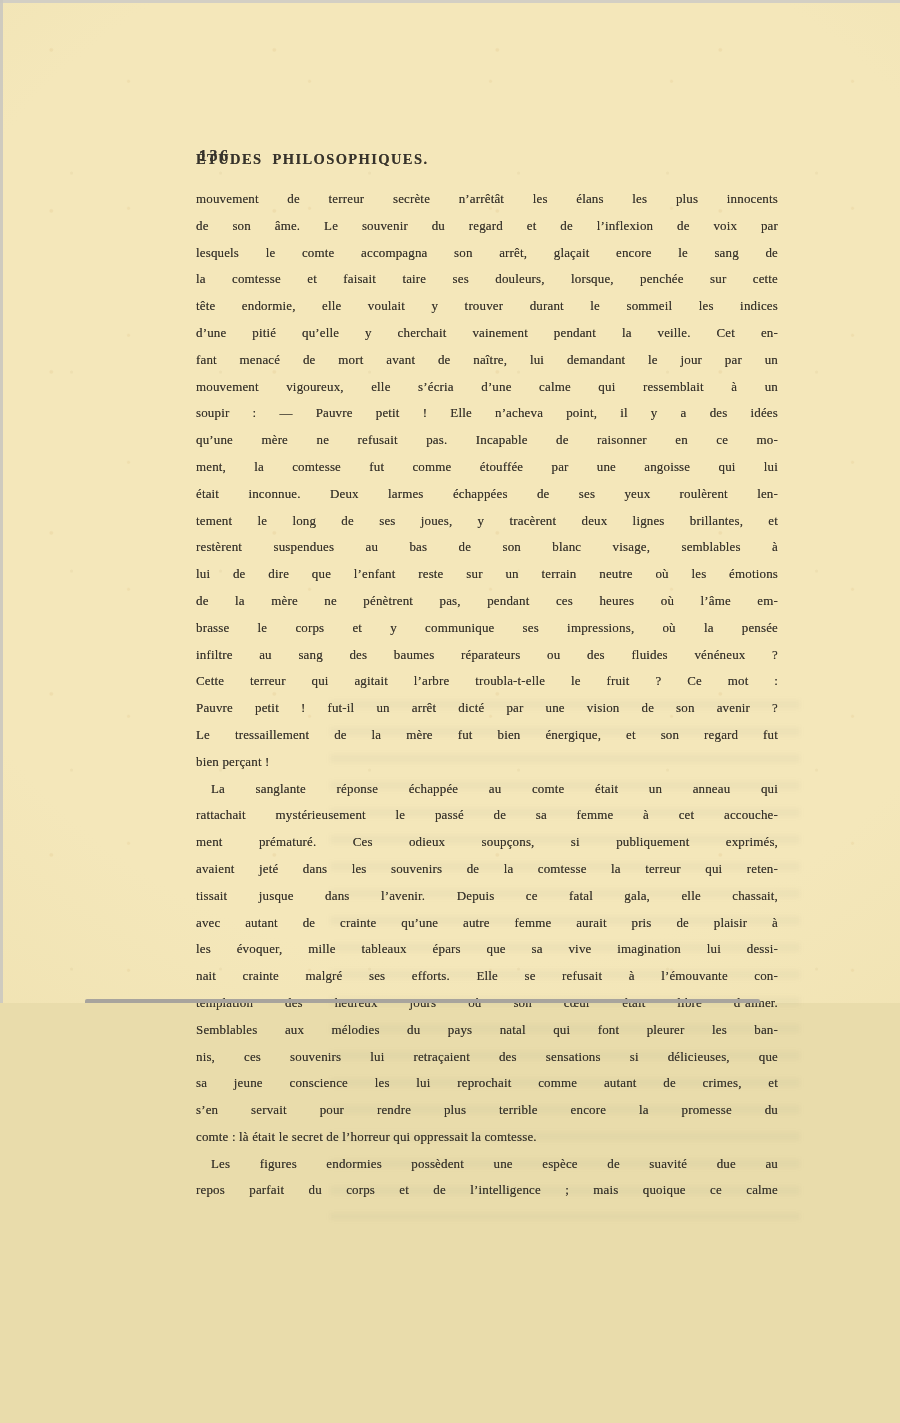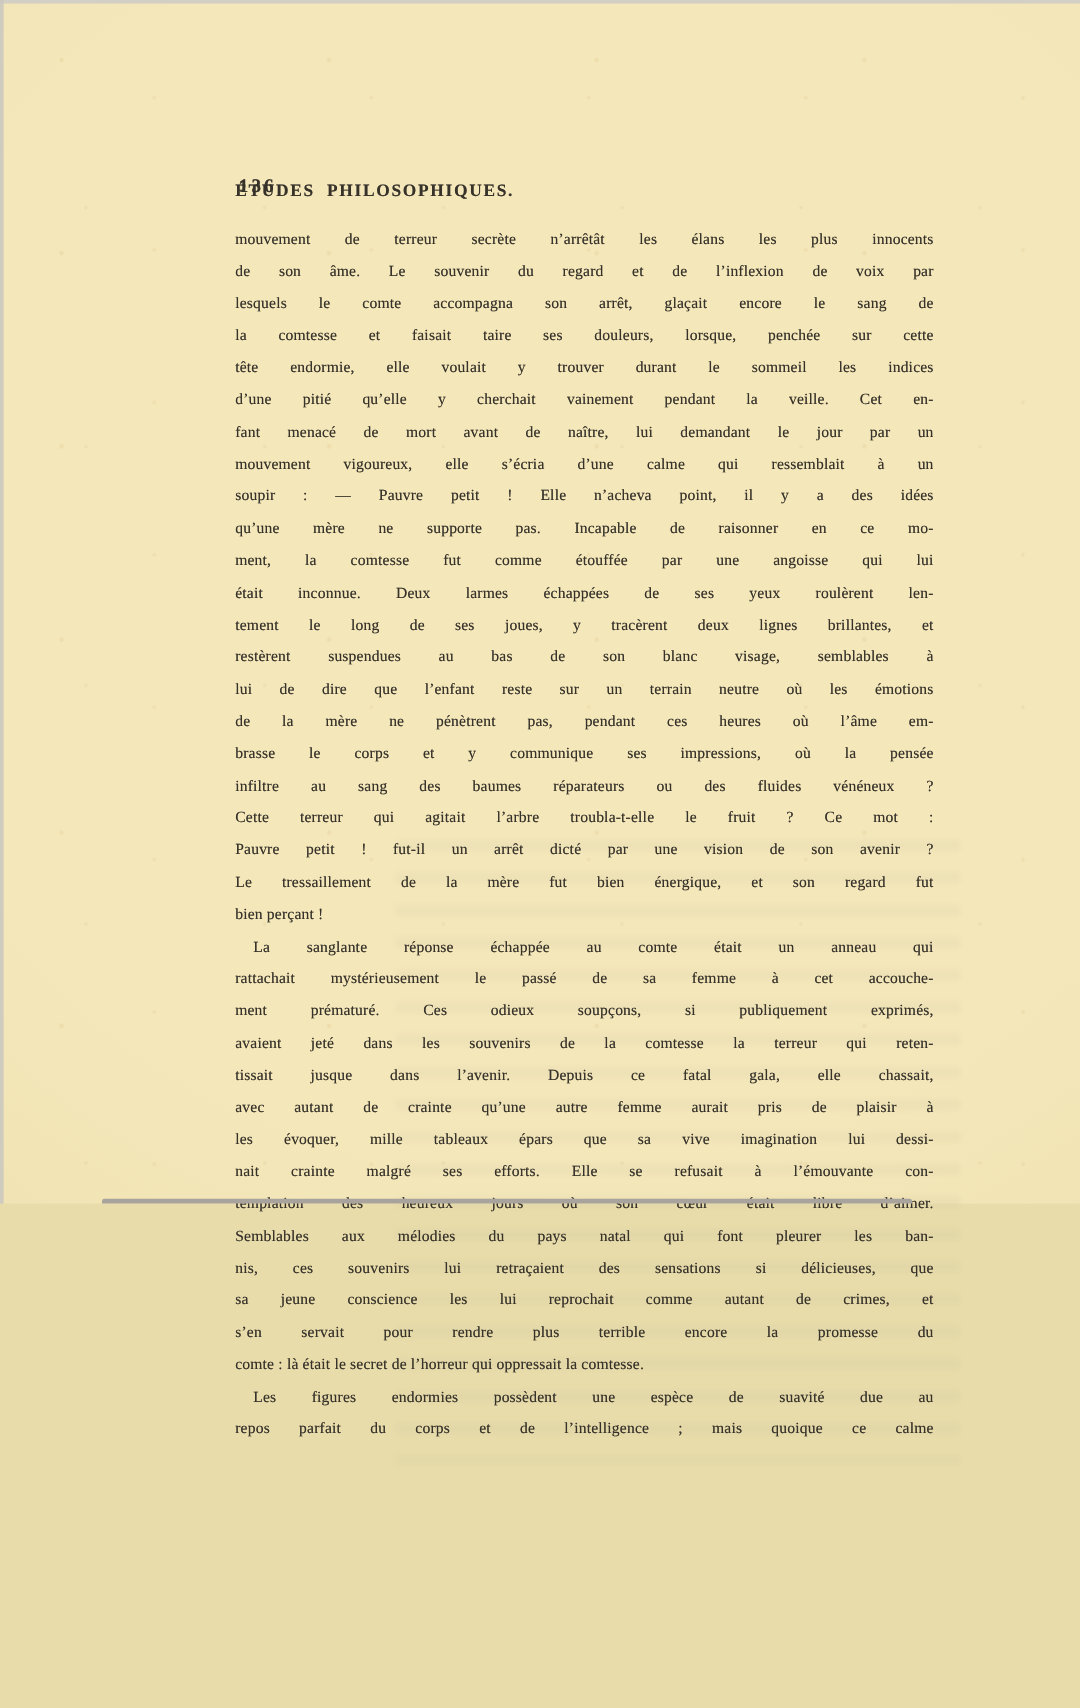--- a/index.html
+++ b/index.html
@@ -80,21 +80,21 @@
   <div class="text-block" id="text-block">
       <div class="line">mouvement de terreur secrète n’arrêtât les élans les plus innocents</div>
       <div class="line">de son âme. Le souvenir du regard et de l’inflexion de voix par</div>
       <div class="line">lesquels le comte accompagna son arrêt, glaçait encore le sang de</div>
       <div class="line">la comtesse et faisait taire ses douleurs, lorsque, penchée sur cette</div>
       <div class="line">tête endormie, elle voulait y trouver durant le sommeil les indices</div>
       <div class="line">d’une pitié qu’elle y cherchait vainement pendant la veille. Cet en-</div>
       <div class="line">fant menacé de mort avant de naître, lui demandant le jour par un</div>
       <div class="line">mouvement vigoureux, elle s’écria d’une calme qui ressemblait à un</div>
       <div class="line">soupir : — Pauvre petit ! Elle n’acheva point, il y a des idées</div>
-      <div class="line">qu’une mère ne supporte pas. Incapable de raisonner en ce mo-</div>
+      <div class="line">qu’une mère ne refusait pas. Incapable de raisonner en ce mo-</div>
       <div class="line">ment, la comtesse fut comme étouffée par une angoisse qui lui</div>
       <div class="line">était inconnue. Deux larmes échappées de ses yeux roulèrent len-</div>
       <div class="line">tement le long de ses joues, y tracèrent deux lignes brillantes, et</div>
       <div class="line">restèrent suspendues au bas de son blanc visage, semblables à</div>
       <div class="line">lui de dire que l’enfant reste sur un terrain neutre où les émotions</div>
       <div class="line">de la mère ne pénètrent pas, pendant ces heures où l’âme em-</div>
       <div class="line">brasse le corps et y communique ses impressions, où la pensée</div>
       <div class="line">infiltre au sang des baumes réparateurs ou des fluides vénéneux ?</div>
       <div class="line">Cette terreur qui agitait l’arbre troubla-t-elle le fruit ? Ce mot :</div>
       <div class="line">Pauvre petit ! fut-il un arrêt dicté par une vision de son avenir ?</div>

